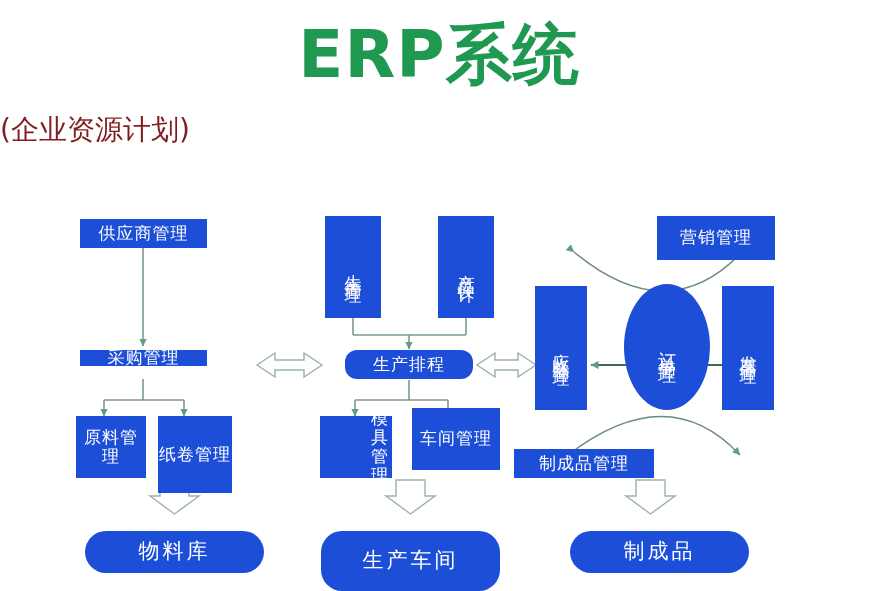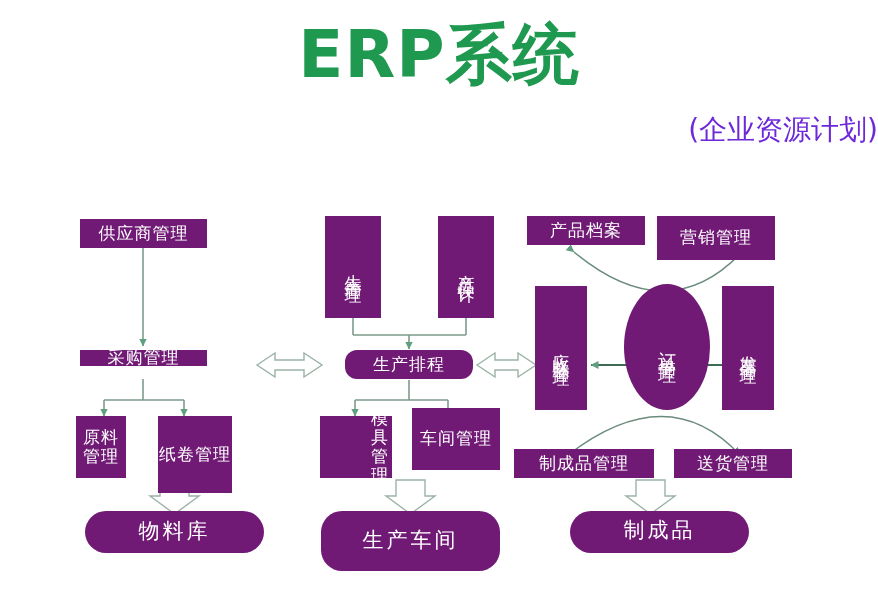--- a/index.html
+++ b/index.html
@@ -15,30 +15,30 @@
   .title{
     position:absolute;left:0;top:22px;width:878px;
     text-align:center;
     font-size:66px;font-weight:bold;
     color:#1f9950;
     letter-spacing:1px;
     line-height:1;
   }
   .subtitle{
     position:absolute;left:0;top:116px;width:878px;
-    text-align:right;
+    text-align:left;
     font-size:28px;
-    color:#6d28d9;
+    color:#7f1d1d;
     line-height:1;
   }
 
   
   .node{
     position:absolute;
-    background:#701a75;
+    background:#1d4ed8;
     color:#ffffff;
     display:flex;
     align-items:center;
     justify-content:center;
     text-align:center;
     line-height:1.12;
     box-sizing:border-box;
     font-weight:normal;
   }
   .node.h{font-size:17px;letter-spacing:1px;}
@@ -47,20 +47,21 @@
     writing-mode:vertical-rl;
     text-orientation:upright;
     font-size:17px;
     letter-spacing:4px;
     padding-top:4px;
   }
   .node.round{
     border-radius:21px;
     font-size:21px;
     letter-spacing:3px;
+    margin-top:20px;
   }
   .node.ellipse{
     border-radius:50%;
     writing-mode:vertical-rl;
     text-orientation:upright;
     font-size:18px;
     letter-spacing:5px;
   }
 
   
@@ -132,47 +133,45 @@
     </g>
     <g>
       <path d="M636,480 L665,480 L665,496 L675,496 L650.5,514 L626,496 L636,496 z" fill="#ffffff" stroke="#9bb3a6" stroke-width="1.4"></path>
     </g>
   </svg>
 
   <div class="node h" style="left:80px;top:219px;width:127px;height:29px;">供应商管理</div>
 
   <div class="node h" style="left:80px;top:350px;width:127px;height:16px;">采购管理</div>
 
-  <div class="node two-line" style="left:76px;top:416px;width:50px;height:62px;">原料管理</div>
+  <div class="node two-line" style="left:76px;top:416px;width:70px;height:62px;">原料管理</div>
 
   <div class="node two-line" style="left:158px;top:416px;width:74px;height:77px;">纸卷管理</div>
 
   <div class="node round" style="left:85px;top:511px;width:179px;height:42px;">物料库</div>
 
   <div class="node vert" style="left:325px;top:216px;width:56px;height:102px;">生产管理</div>
 
   <div class="node vert" style="left:438px;top:216px;width:56px;height:102px;">产品设计</div>
 
   <div class="node h" style="left:345px;top:350px;width:128px;height:29px;border-radius:12px;">生产排程</div>
 
   <div class="node two-line" style="left:320px;top:416px;width:72px;height:62px;padding-left:48px;">模具管理</div>
 
   <div class="node two-line" style="left:412px;top:408px;width:88px;height:62px;">车间管理</div>
 
   <div class="node round" style="left:321px;top:511px;width:179px;height:60px;">生产车间</div>
 
-  <div class="node h" style="left:527px;top:216px;width:118px;height:29px;">产品档案</div>
 
   <div class="node h" style="left:657px;top:216px;width:118px;height:44px;">营销管理</div>
 
   <div class="node vert" style="left:535px;top:286px;width:52px;height:124px;">应收款管理</div>
 
   <div class="node ellipse" style="left:624px;top:284px;width:86px;height:126px;">订单管理</div>
 
   <div class="node vert" style="left:722px;top:286px;width:52px;height:124px;">发票管理</div>
 
   <div class="node h" style="left:514px;top:449px;width:140px;height:29px;">制成品管理</div>
 
-  <div class="node h" style="left:674px;top:449px;width:118px;height:29px;">送货管理</div>
 
-  <div class="node round" style="left:570px;top:511px;width:179px;height:42px;font-family:Liberation Mono, monospace;">制成品</div>
+  <div class="node round" style="left:570px;top:511px;width:179px;height:42px;">制成品</div>
 
 </div>
 
 </body></html>

